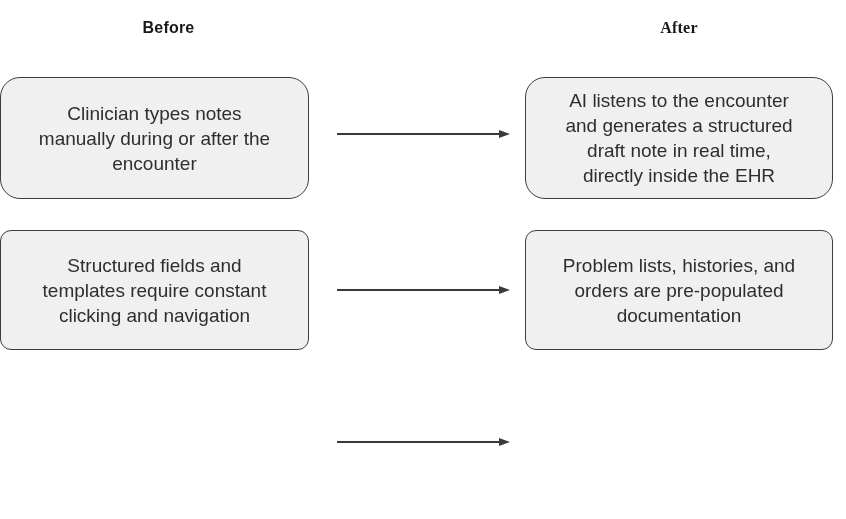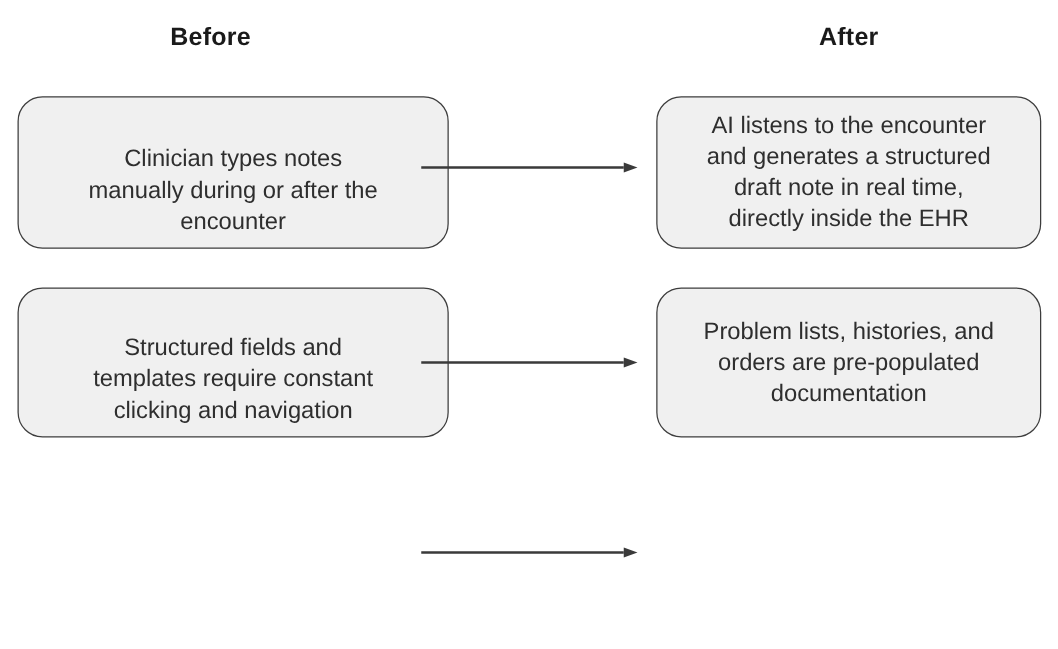--- a/index.html
+++ b/index.html
@@ -11,51 +11,51 @@
     position: relative;
     width: 846px;
     height: 519px;
     background: #ffffff;
     font-family: "Liberation Sans", sans-serif;
     overflow: hidden;
   }
   .col-header {
     position: absolute;
     top: 19px;
-    font-size: 20px;
+    font-size: 16px;
     font-weight: 700;
     color: #1a1a1a;
     text-align: center;
     letter-spacing: 0.2px;
   }
   .header-before { left: 14px;  width: 309px; }
-  .header-after  { left: 525px; width: 308px; }
+  .header-after  { left: 525px; width: 308px; font-family: Liberation Serif, serif; }
 
   .box {
     position: absolute;
     box-sizing: border-box;
     background: #f0f0f0;
     border: 1.5px solid #3d3d3d;
     border-radius: 20px;
     display: flex;
     align-items: center;
     justify-content: center;
     text-align: center;
     padding: 8px 14px;
   }
   .box-text {
     font-size: 19px;
     line-height: 25px;
     color: #2e2e2e;
     white-space: pre-line;
   }
-  .left  { left: 14px;  width: 345px; align-items: flex-end; }
+  .left  { left: 0;  width: 309px; }
   .right { left: 525px; width: 308px; text-align: center; }
   .row1  { top: 77px;  height: 122px; }
-  .row2  { top: 230px; height: 120px; }
+  .row2  { top: 230px; height: 120px; border-radius: 11px; }
   .row3  { top: 385px; height: 125px; }
 
   .arrow {
     position: absolute;
     left: 337px;
     width: 173px;
     height: 10px;
     display: flex;
     align-items: center;
   }

